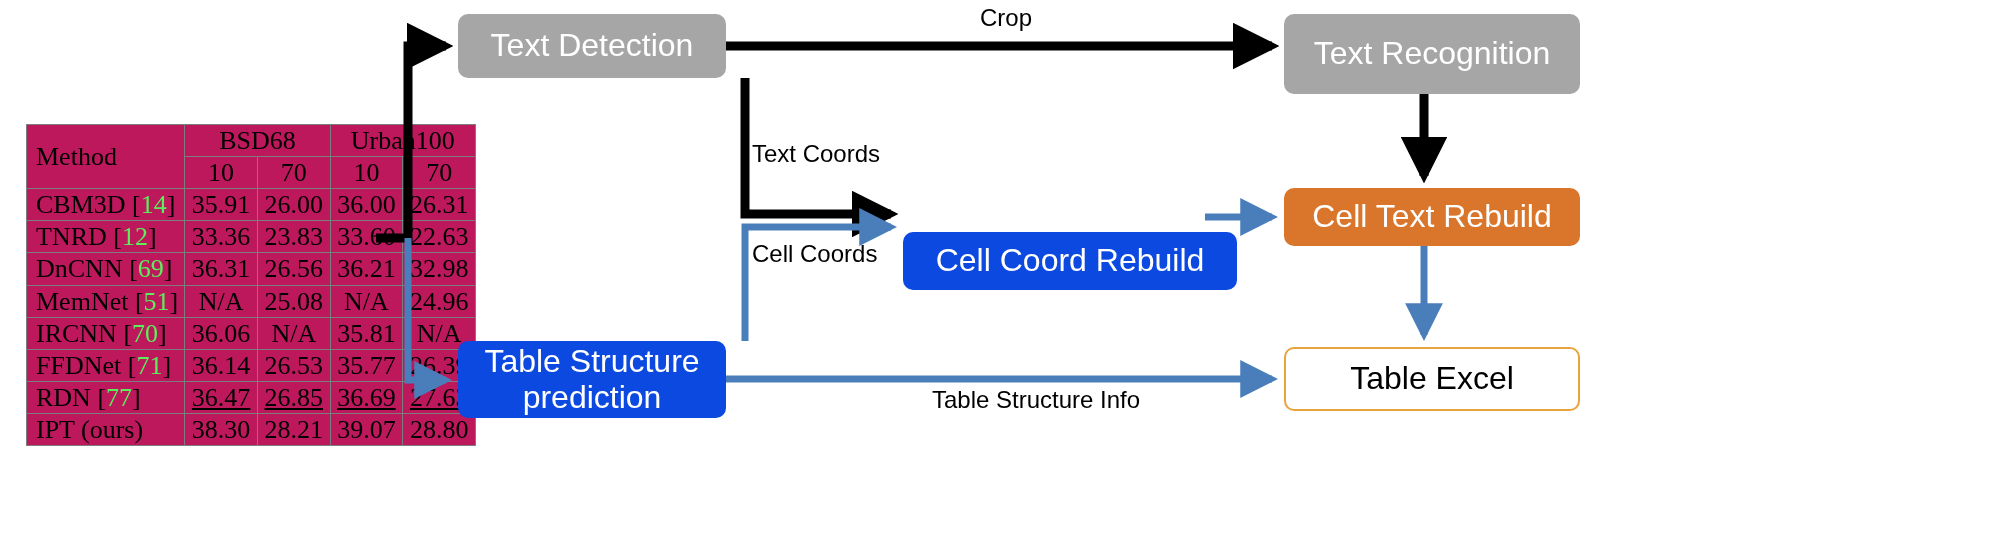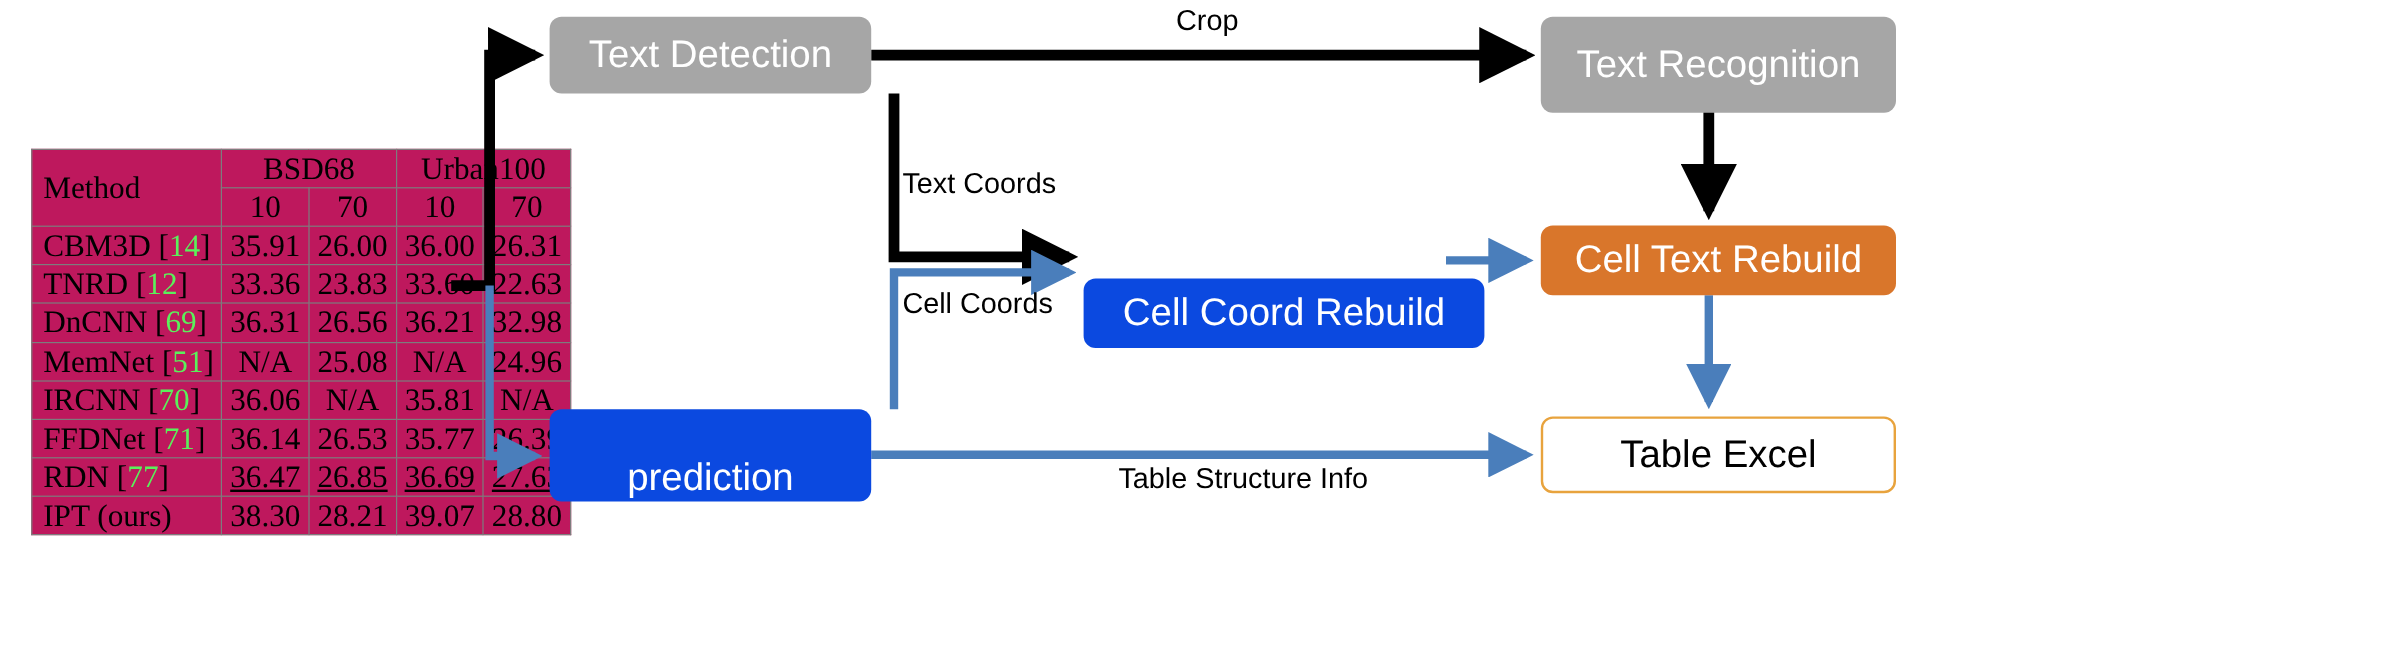--- a/index.html
+++ b/index.html
@@ -217,21 +217,21 @@
   <div class="box box-blue" id="box-cell-coord">
     <span>Cell Coord Rebuild</span>
   </div>
 
   <div class="box box-orange" id="box-cell-text">
     <span>Cell Text Rebuild</span>
   </div>
 
   <div class="box box-blue" id="box-table-struct">
     <span>
-      <br>
+      <span>Table Structure</span><br>
       <span>prediction</span>
     </span>
   </div>
 
   <div class="box box-outline" id="box-table-excel">
     <span>Table Excel</span>
   </div>
 
   <div class="edge-label" id="lbl-crop">Crop</div>
   <div class="edge-label" id="lbl-text-coords">Text Coords</div>

